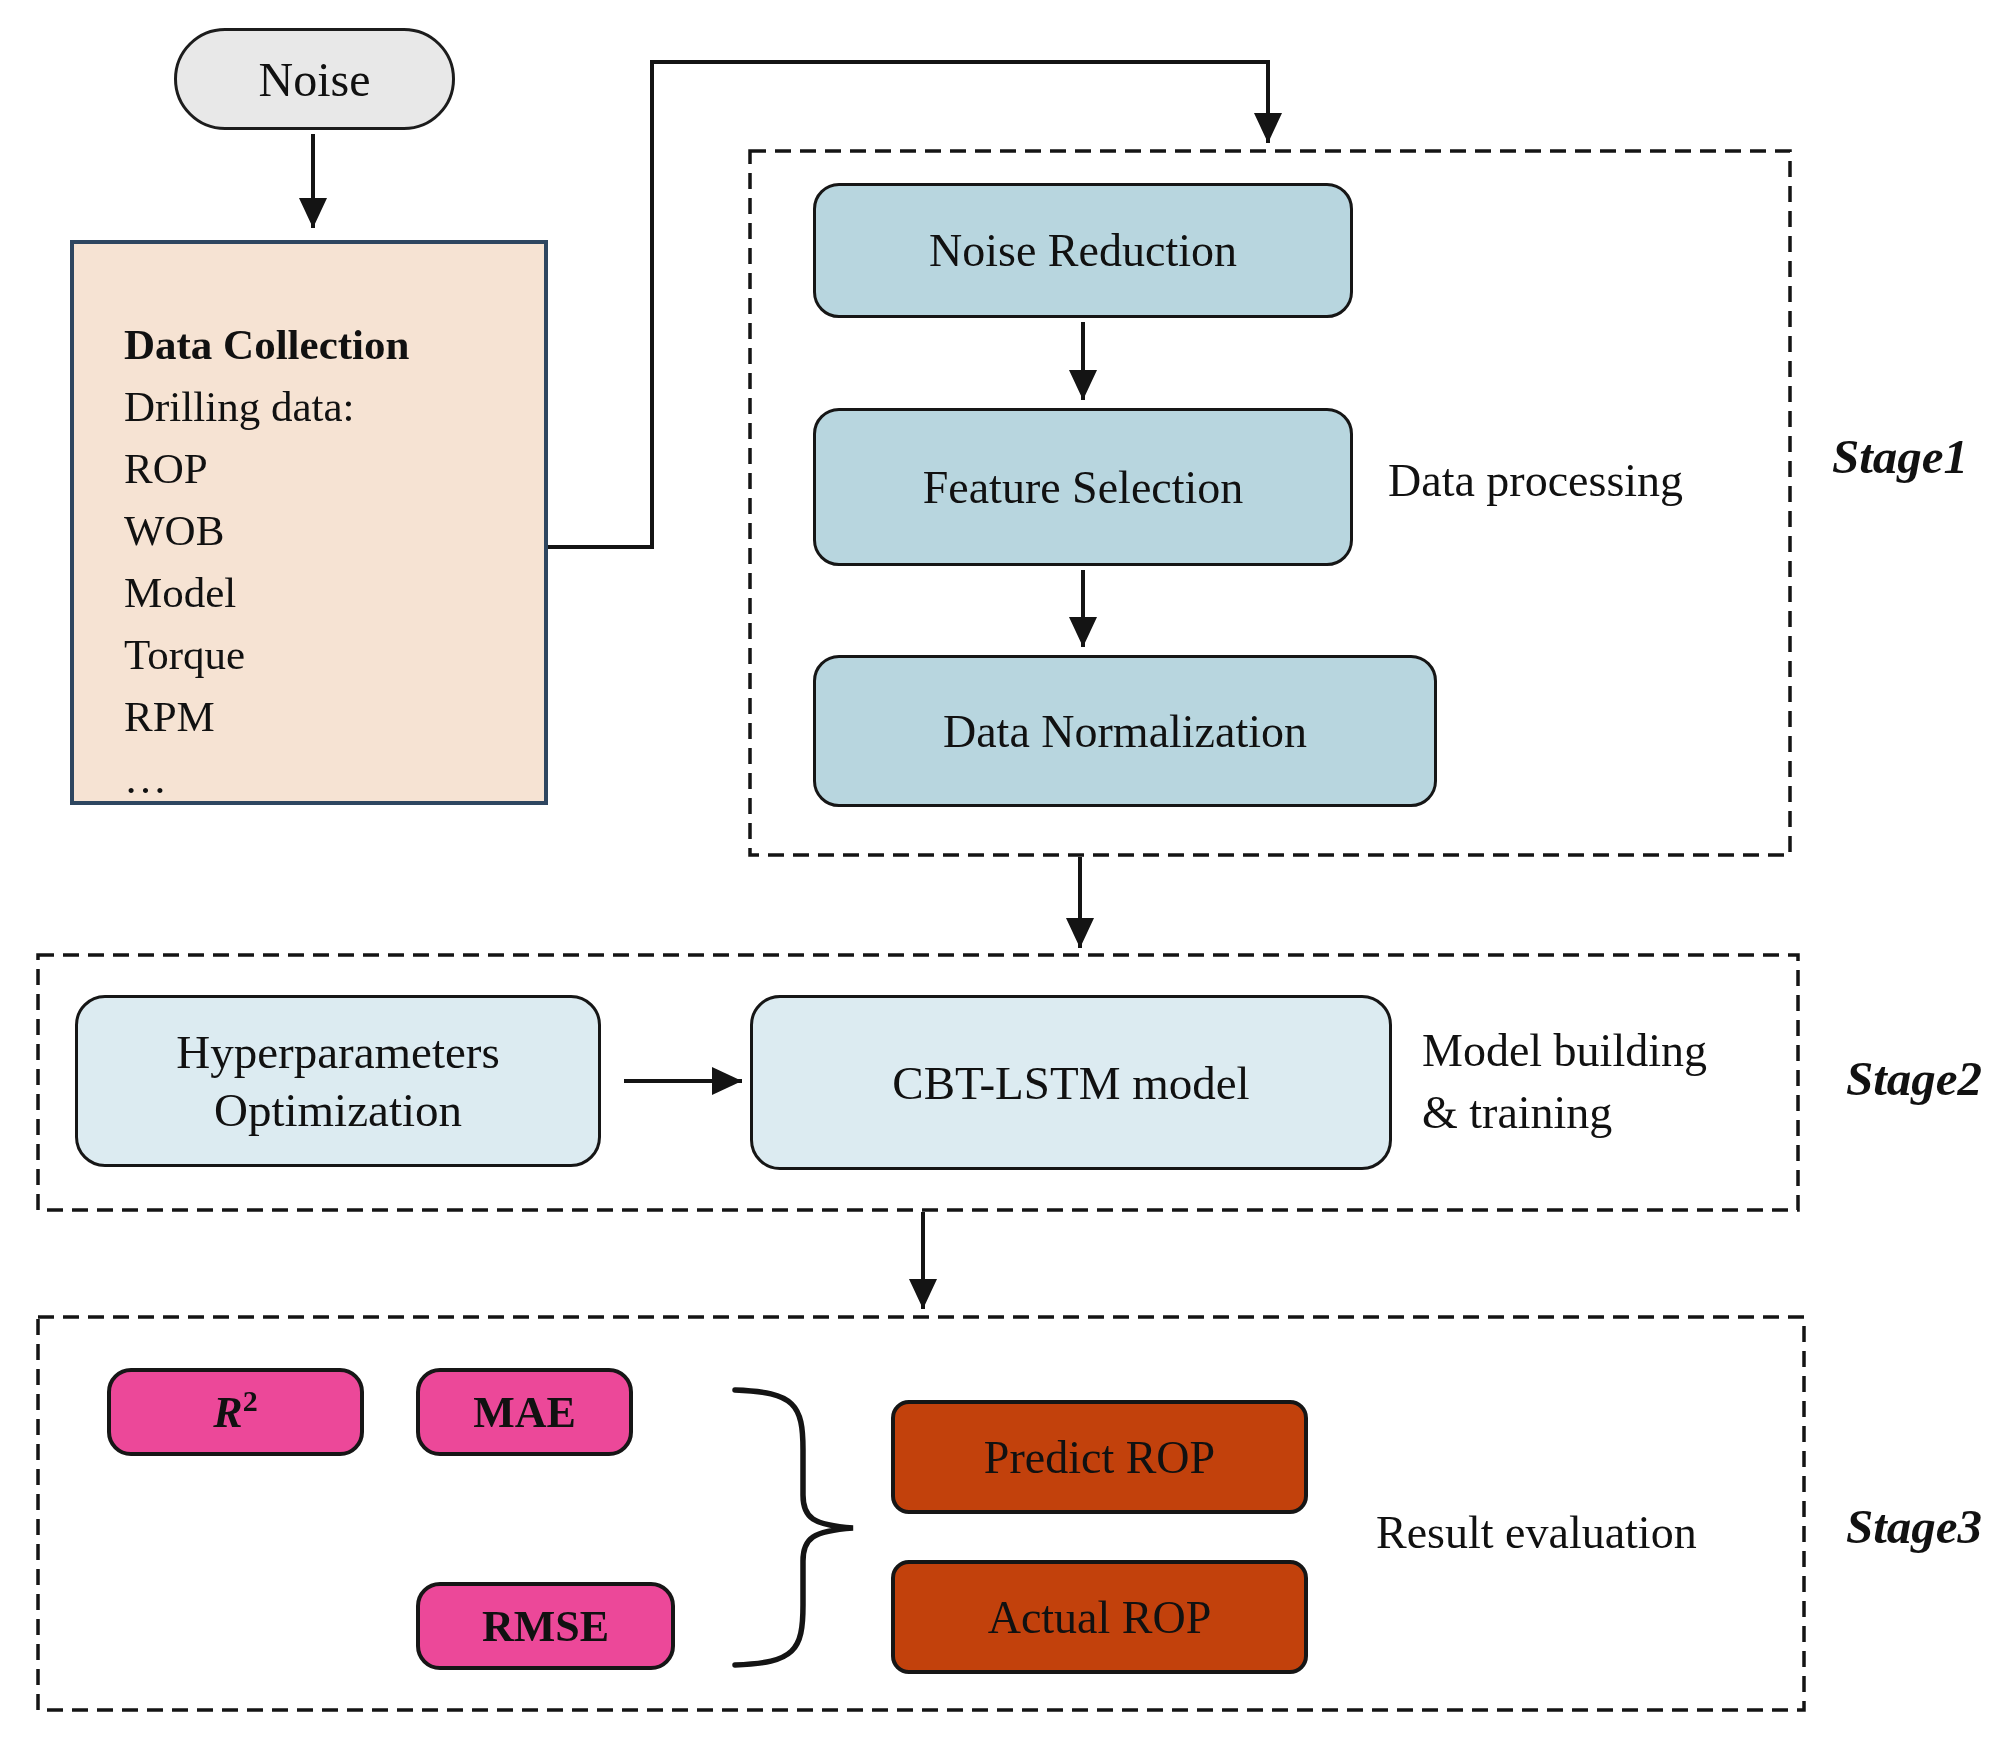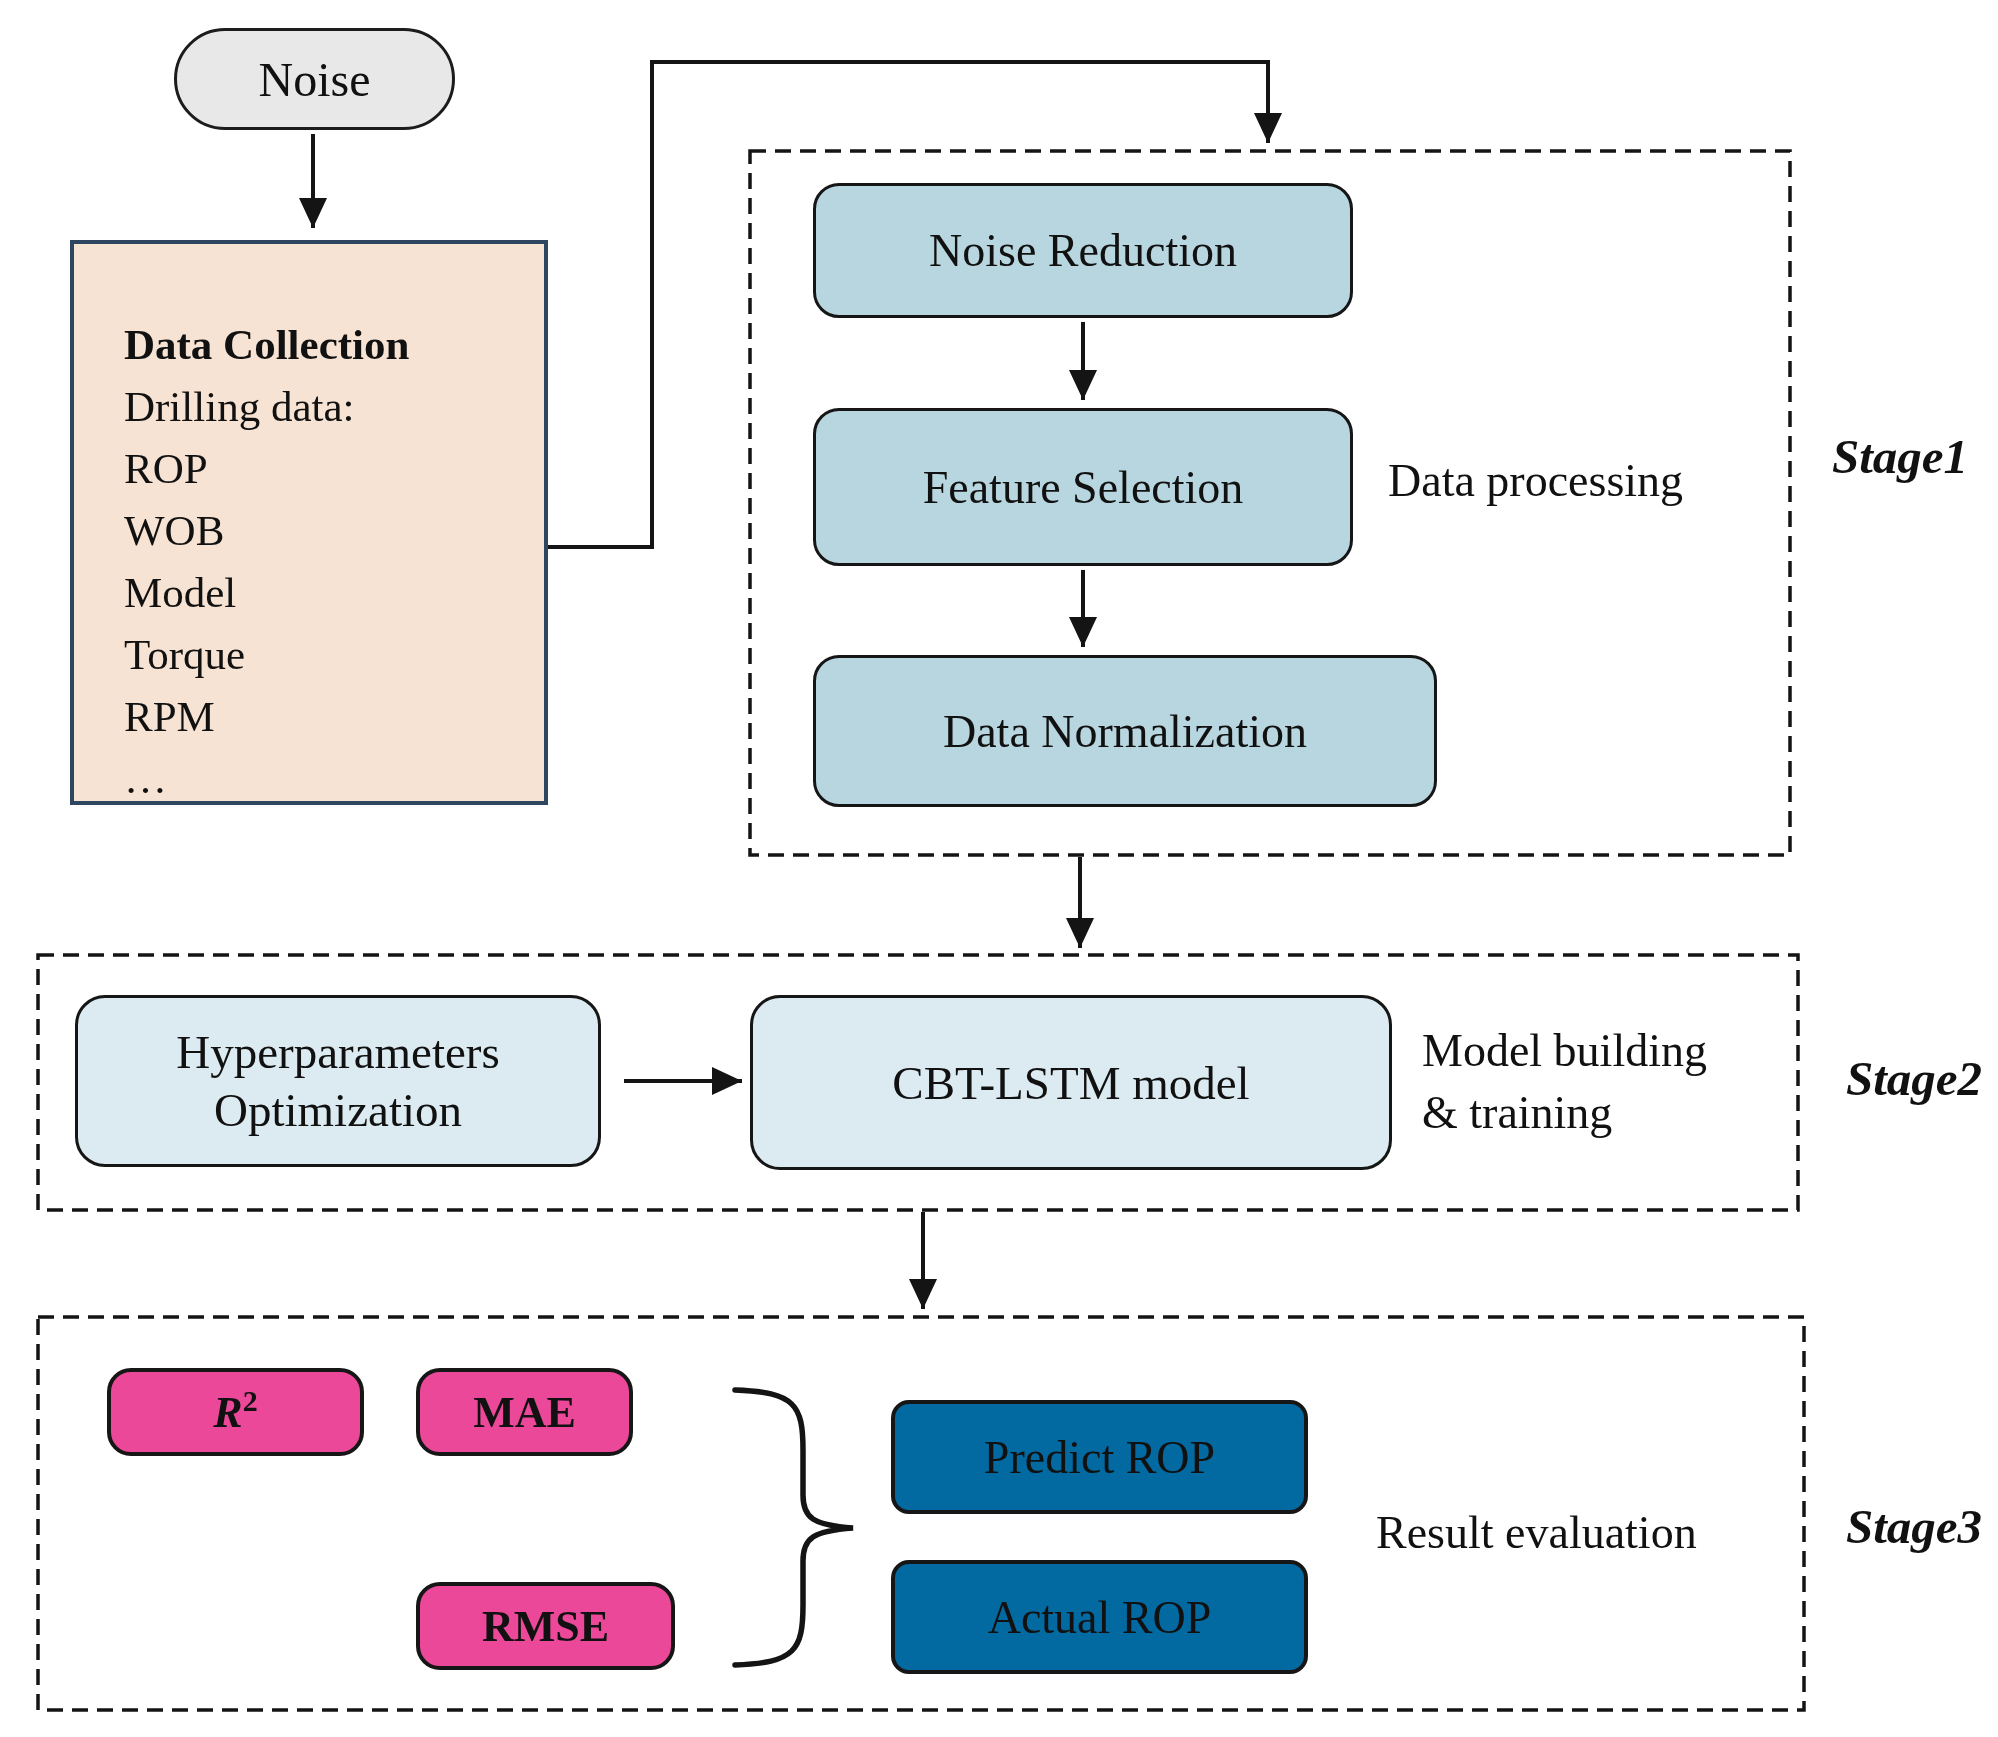--- a/index.html
+++ b/index.html
@@ -20,21 +20,21 @@
   .dc-box{
     background:#f6e3d3;border:4px solid #2e4660;
     display:block;padding:70px 0 0 50px;
     font-size:43px;line-height:62px;text-align:left;
   }
   .dc-title{font-weight:bold;}
   .sbox{border:3.5px solid #161616;}
   .s1box{background:#b8d6df;border-radius:26px;font-size:46px;}
   .s2box{background:#dcebf1;border-radius:30px;font-size:47px;line-height:58px;}
   .s3box{background:#ec4899;border-radius:24px;border-width:4px;font-size:44px;font-weight:bold;}
-  .s3out{background:#0369a1;border-radius:18px;border-width:4px;font-size:46px;}
+  .s3out{background:#c2410c;border-radius:18px;border-width:4px;font-size:46px;}
   .side-label{position:absolute;z-index:2;font-size:46px;line-height:62px;white-space:nowrap;}
   .stage-label{position:absolute;z-index:2;font-size:49px;font-weight:bold;font-style:italic;white-space:nowrap;}
   .sup{font-size:30px;vertical-align:super;line-height:0;}
   .metric-it{font-style:italic;}
 </style>
 </head>
 <body>
 
 <div id="canvas">
 

